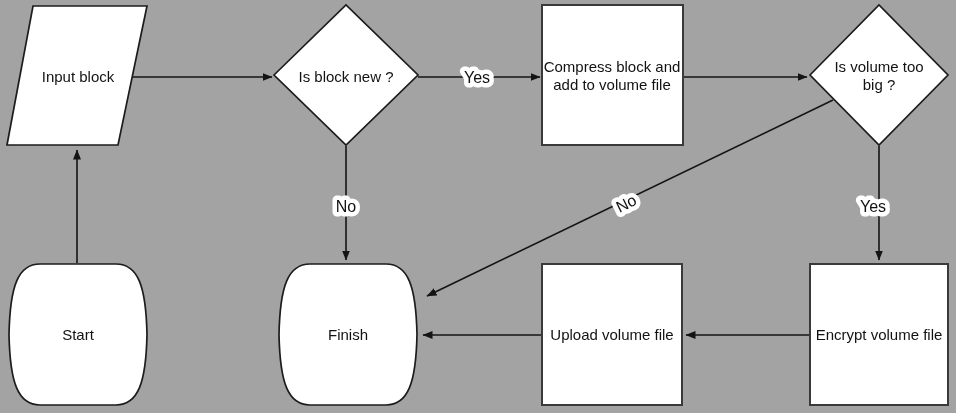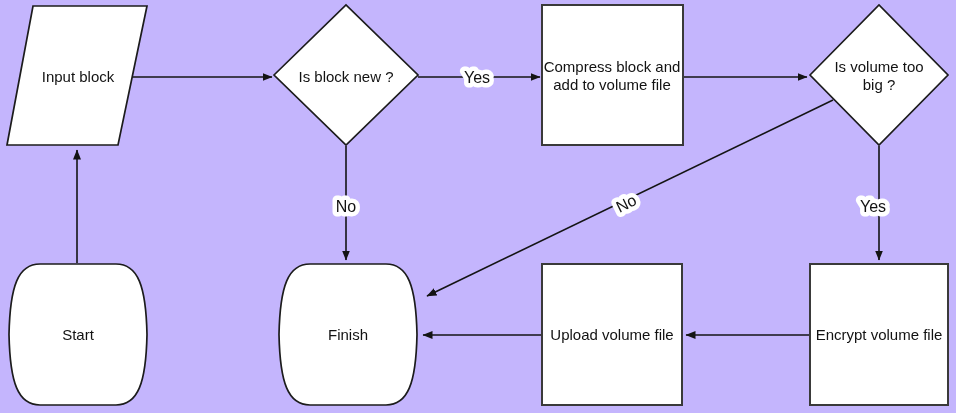--- a/index.html
+++ b/index.html
@@ -4,21 +4,21 @@
 <style>
   html, body {
     margin: 0;
     padding: 0;
     background: #ffffff;
   }
   .canvas {
     position: relative;
     width: 956px;
     height: 413px;
-    background: #c4b5fd;
+    background: #a3a3a3;
     overflow: hidden;
   }
   svg {
     display: block;
   }
   .node-shape {
     fill: #ffffff;
     stroke: #1c1c1c;
     stroke-width: 1.7;
   }

